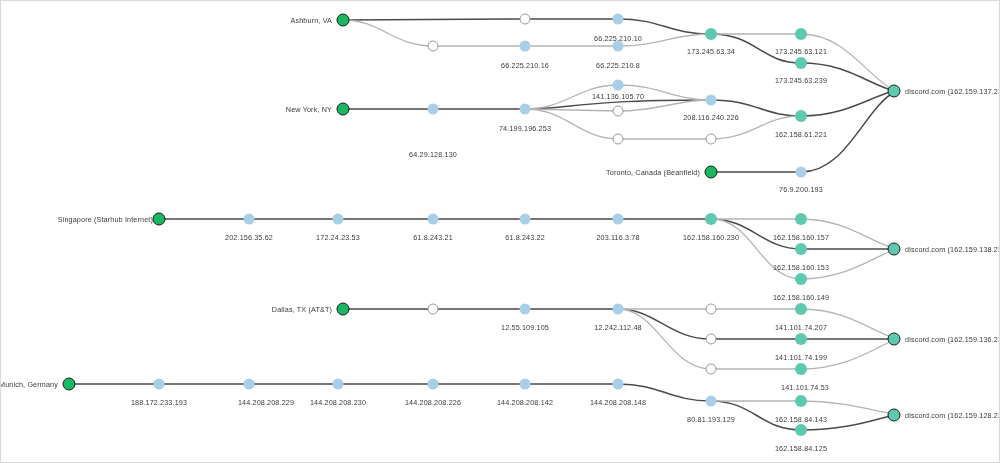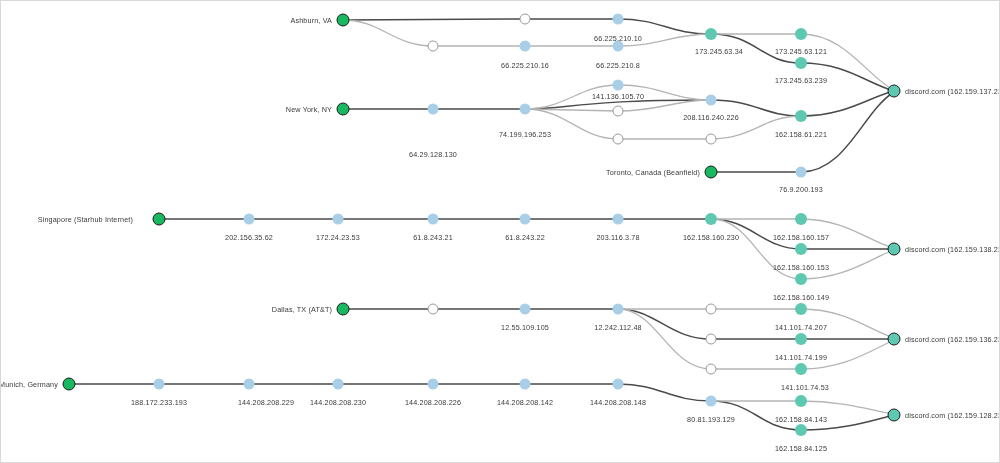--- a/index.html
+++ b/index.html
@@ -133,35 +133,35 @@
       <div class="node source" style="left: 68px; top: 383px;"></div>
       <div class="node dest" style="left: 893px; top: 90px;"></div>
       <div class="node dest" style="left: 893px; top: 248px;"></div>
       <div class="node dest" style="left: 893px; top: 338px;"></div>
       <div class="node dest" style="left: 893px; top: 414px;"></div>
     </div>
   <div id="labels">
       <div class="lbl left" style="left: 331px; top: 19px;">Ashburn, VA</div>
       <div class="lbl left" style="left: 331px; top: 108px;">New York, NY</div>
       <div class="lbl left" style="left: 699px; top: 171px;">Toronto, Canada (Beanfield)</div>
-      <div class="lbl left" style="left: 132px; top: 218px;">Singapore (Starhub Internet)</div>
+      <div class="lbl left" style="left: 152px; top: 218px;">Singapore (Starhub Internet)</div>
       <div class="lbl left" style="left: 331px; top: 308px;">Dallas, TX (AT&amp;T)</div>
       <div class="lbl left" style="left: 57px; top: 383px;">Munich, Germany</div>
       <div class="lbl right" style="left: 904px; top: 90px;">discord.com (162.159.137.232)</div>
       <div class="lbl right" style="left: 904px; top: 248px;">discord.com (162.159.138.232)</div>
       <div class="lbl right" style="left: 904px; top: 338px;">discord.com (162.159.136.232)</div>
       <div class="lbl right" style="left: 904px; top: 414px;">discord.com (162.159.128.233)</div>
       <div class="lbl below" style="left: 617px; top: 33px;">66.225.210.10</div>
       <div class="lbl below" style="left: 524px; top: 60px; text-align: right;">66.225.210.16</div>
       <div class="lbl below" style="left: 617px; top: 60px;">66.225.210.8</div>
-      <div class="lbl below" style="left: 710px; top: 46px; margin-left: 8px;">173.245.63.34</div>
+      <div class="lbl below" style="left: 710px; top: 46px;">173.245.63.34</div>
       <div class="lbl below" style="left: 800px; top: 46px;">173.245.63.121</div>
       <div class="lbl below" style="left: 800px; top: 75px;">173.245.63.239</div>
       <div class="lbl below" style="left: 432px; top: 131px; margin-top: 18px;">64.29.128.130</div>
-      <div class="lbl below" style="left: 524px; top: 129px;">74.199.196.253</div>
+      <div class="lbl below" style="left: 524px; top: 123px;">74.199.196.253</div>
       <div class="lbl below" style="left: 617px; top: 91px;">141.136.105.70</div>
       <div class="lbl below" style="left: 710px; top: 112px; text-align: right;">208.116.240.226</div>
       <div class="lbl below" style="left: 800px; top: 129px;">162.158.61.221</div>
       <div class="lbl below" style="left: 800px; top: 184px;">76.9.200.193</div>
       <div class="lbl below" style="left: 248px; top: 232px;">202.156.35.62</div>
       <div class="lbl below" style="left: 337px; top: 232px;">172.24.23.53</div>
       <div class="lbl below" style="left: 432px; top: 232px;">61.8.243.21</div>
       <div class="lbl below" style="left: 524px; top: 232px;">61.8.243.22</div>
       <div class="lbl below" style="left: 617px; top: 232px;">203.116.3.78</div>
       <div class="lbl below" style="left: 710px; top: 232px;">162.158.160.230</div>

